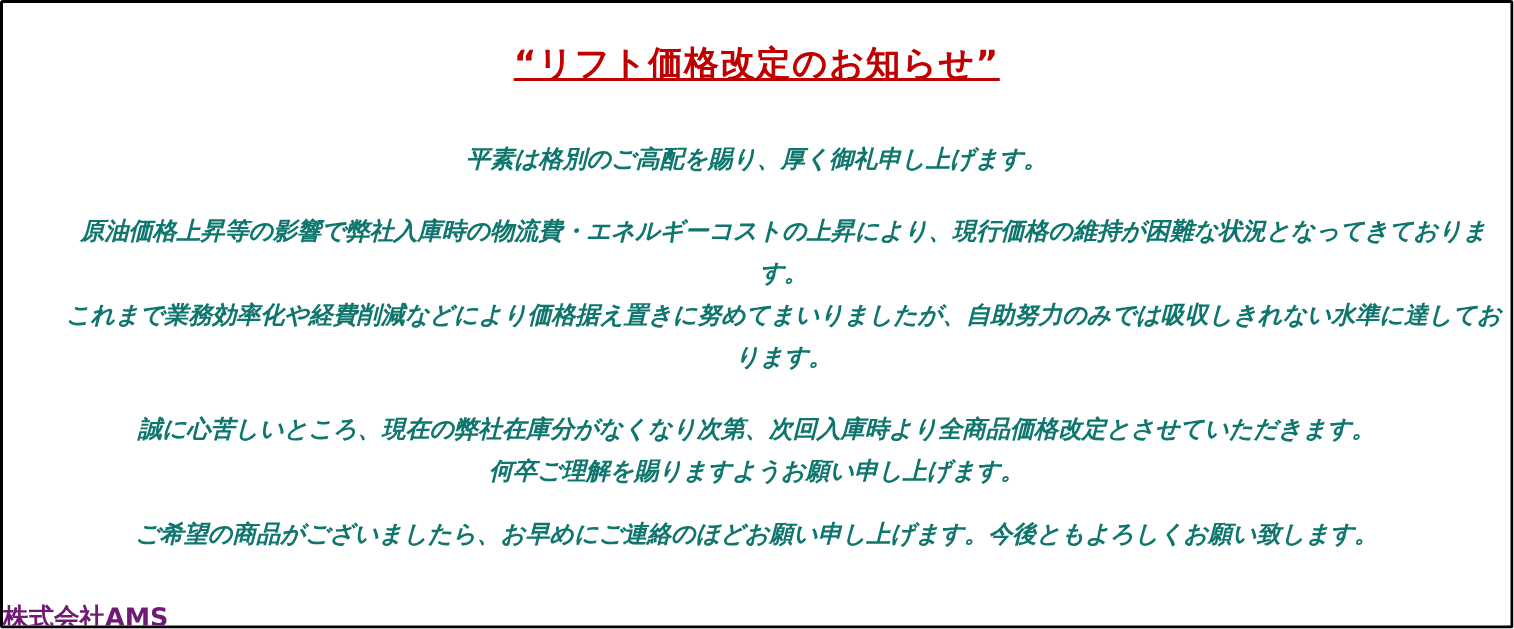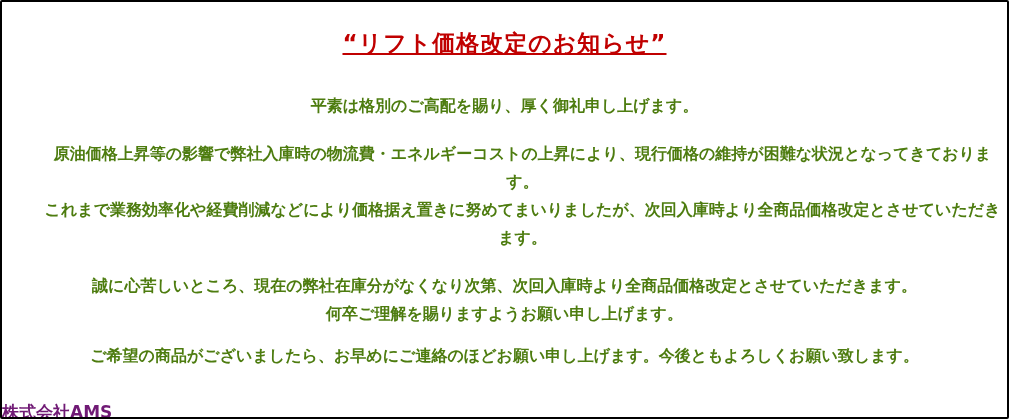--- a/index.html
+++ b/index.html
@@ -22,24 +22,25 @@
     font-size: 23px;
     line-height: 34px;
     font-weight: bold;
     text-align: center;
     color: #c00000;
     letter-spacing: 1px;
     text-decoration: underline;
   }
   .para {
     text-align: center;
-    color: #4d7c0f;
+    color: #0f766e;
     font-weight: bold;
     font-size: 16px;
     line-height: 28px;
+    font-style: italic;
   }
   .para .line { display: block; }
   .para-1 { margin-top: 32px; }
   .para-2 { margin-top: 20px; margin-left: 36px; }
   .para-3 { margin-top: 20px; }
   .para-4 { margin-top: 14px; }
   .signature {
     margin-top: 28px;
     padding-right: 184px;
     text-align: left;
@@ -55,21 +56,21 @@
 <div class="page">
 
   <h1 class="title">“リフト価格改定のお知らせ”</h1>
 
   <p class="para para-1">
     <span class="line">平素は格別のご高配を賜り、厚く御礼申し上げます。</span>
   </p>
 
   <p class="para para-2">
     <span class="line">原油価格上昇等の影響で弊社入庫時の物流費・エネルギーコストの上昇により、現行価格の維持が困難な状況となってきております。</span>
-    <span class="line">これまで業務効率化や経費削減などにより価格据え置きに努めてまいりましたが、次回入庫時より全商品価格改定とさせていただきます。</span>
+    <span class="line">これまで業務効率化や経費削減などにより価格据え置きに努めてまいりましたが、自助努力のみでは吸収しきれない水準に達しております。</span>
   </p>
 
   <p class="para para-3">
     <span class="line">誠に心苦しいところ、現在の弊社在庫分がなくなり次第、次回入庫時より全商品価格改定とさせていただきます。</span>
     <span class="line">何卒ご理解を賜りますようお願い申し上げます。</span>
   </p>
 
   <p class="para para-4">
     <span class="line">ご希望の商品がございましたら、お早めにご連絡のほどお願い申し上げます。今後ともよろしくお願い致します。</span>
   </p>

